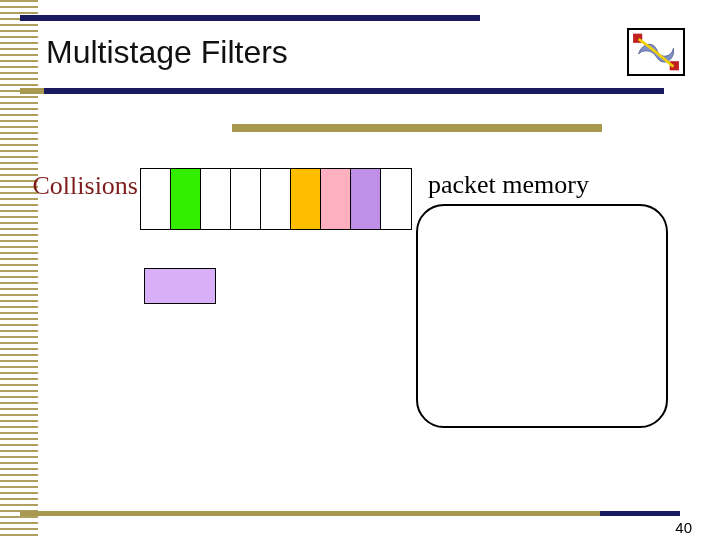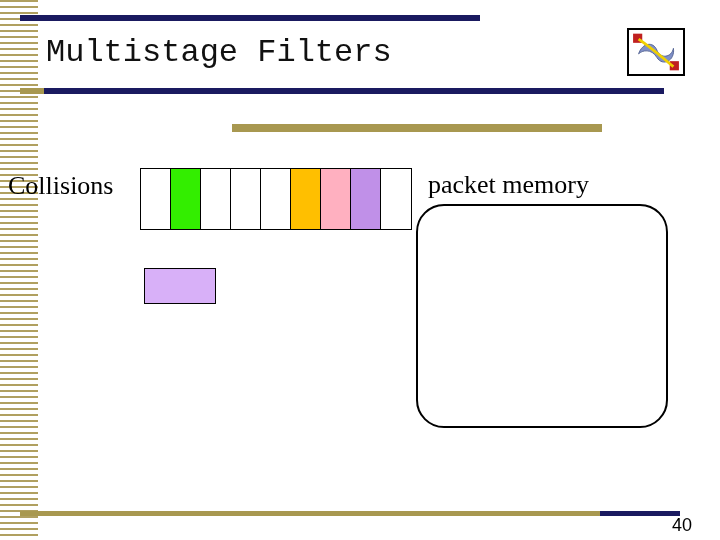--- a/index.html
+++ b/index.html
@@ -65,21 +65,21 @@
     height: 8px;
     background: #a89850;
   }
 
   .title {
     position: absolute;
     left: 46px;
     top: 34px;
     font-size: 32px;
     color: #111;
-    font-family: Liberation Mono, monospace;
+    font-family: Liberation Sans, sans-serif;
   }
 
   
   .logo {
     position: absolute;
     right: 35px;
     top: 28px;
     width: 58px;
     height: 48px;
     border: 2px solid #000;
@@ -88,22 +88,22 @@
   .logo svg { width: 100%; height: 100%; }
 
   
   .left-label {
     position: absolute;
     left: 8px;
     top: 172px;
     width: 130px;
     font-size: 26px;
     line-height: 1.1;
-    text-align: left;
-    color: #000000;
+    text-align: right;
+    color: #7f1d1d;
   }
 
   
   .stage {
     position: absolute;
     left: 140px;
     top: 168px;
     display: flex;
     border: 1px solid #000;
     height: 62px;
@@ -165,21 +165,21 @@
     left: 600px;
     bottom: 24px;
     width: 80px;
     height: 5px;
     background: #1a1a60;
   }
   .slide-num {
     position: absolute;
     right: 28px;
     bottom: 4px;
-    font-size: 18px;
+    font-size: 15px;
     font-family: Arial, Helvetica, sans-serif;
     color: #000;
   }
 </style>
 </head>
 <body>
 
 <div class="pinstripes"></div>
 
 <div class="bar-top"></div>

